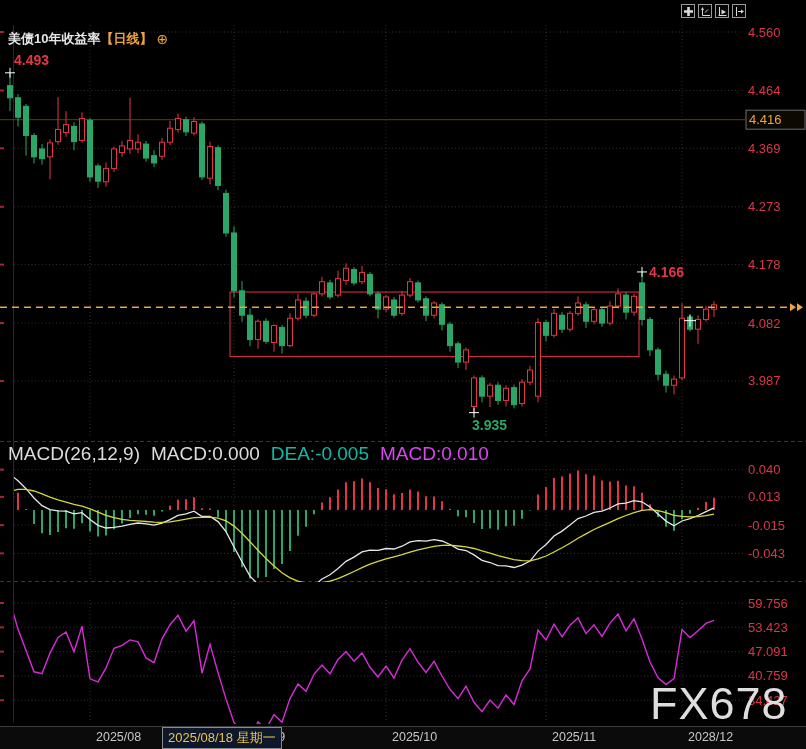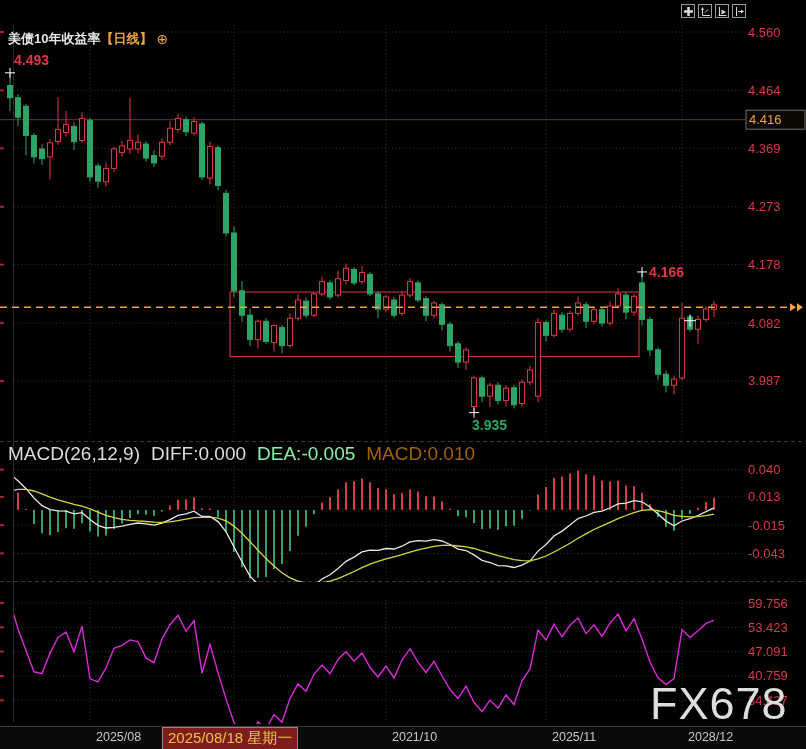--- a/index.html
+++ b/index.html
@@ -10,28 +10,28 @@
   #chart-svg text{font-family:"Liberation Sans","DejaVu Sans",sans-serif;}
   .hdr{position:absolute;left:8px;top:4px;z-index:3;display:flex;align-items:center;
        font-size:13px;font-weight:bold;color:#e6e6e6;white-space:nowrap;margin-top:26px;}
   .hdr .period{color:#f0a43c;text-align:center;}
   .hdr .plus{color:#f0a43c;font-weight:normal;margin-left:4px;font-size:14px;}
   .toolbar{position:absolute;left:681px;top:4px;z-index:3;display:flex;gap:3px;}
   .tbtn{width:14px;height:14px;box-sizing:border-box;border:1px solid #9a9a9a;background:#060606;
         display:flex;align-items:center;justify-content:center;cursor:pointer;}
   .indrow{position:absolute;left:8px;z-index:3;display:flex;gap:11px;font-size:19px;white-space:nowrap;}
   .indrow .w{color:#dcdcdc;}
-  .indrow .y{color:#86efac;}
-  .indrow .m{color:#a16207;}
+  .indrow .y{color:#14b8a6;}
+  .indrow .m{color:#d946ef;}
   .timebar{position:absolute;left:0;top:726px;width:806px;height:23px;background:#0b0b0b;
            border-top:1px solid #3c3c3c;box-sizing:border-box;z-index:1;}
   #month-labels{position:absolute;left:0;top:730px;width:806px;height:16px;z-index:2;}
   .month{position:absolute;top:0;font-size:12.5px;color:#c6c6c6;white-space:nowrap;}
-  .tooltip{position:absolute;left:162px;top:727px;z-index:6;font-size:15px;color:#e8c549;
-           background:#7f1d1d;border:1px solid #8a8a8a;padding:1px 5px;white-space:nowrap;}
+  .tooltip{position:absolute;left:162px;top:727px;z-index:6;font-size:13px;color:#e8c549;
+           background:#0f172a;border:1px solid #8a8a8a;padding:1px 5px;white-space:nowrap;}
   .watermark{position:absolute;left:650px;top:678px;z-index:5;font-size:45px;color:#dedede;
              letter-spacing:1px;pointer-events:none;}
 </style>
 </head>
 <body>
 
 <div id="stage">
 
   <svg id="chart-svg" width="806" height="749">
       <defs>
@@ -438,30 +438,30 @@
     <span class="tbtn">
       <svg width="9" height="9">
           <path d="M1.5 0v9M3 4.5h3.5" stroke="#d8d8d8" fill="none"></path>
           <path d="M6 2.5l3 2-3 2z" fill="#d8d8d8"></path>
         </svg>
     </span>
   </div>
 
   <div class="indrow" style="top:443px">
     <span class="w">MACD(26,12,9)</span>
-    <span class="w">DIFF:0.000</span>
+    <span class="w">MACD:0.000</span>
     <span class="y">DEA:-0.005</span>
     <span class="m">MACD:0.010</span>
   </div>
 
 
   <div class="timebar"></div>
   <div id="month-labels">
       <div class="month" style="left: 96px;">2025/08</div>
       <div class="month" style="left: 240px;">2025/09</div>
-      <div class="month" style="left: 392px;">2021/10</div>
+      <div class="month" style="left: 392px;">2025/10</div>
       <div class="month" style="left: 552px;">2025/11</div>
       <div class="month" style="left: 688px;">2028/12</div>
     </div>
   <div class="tooltip">2025/08/18 星期一</div>
 
   <div class="watermark">FX678</div>
 </div>
 
 </body></html>

